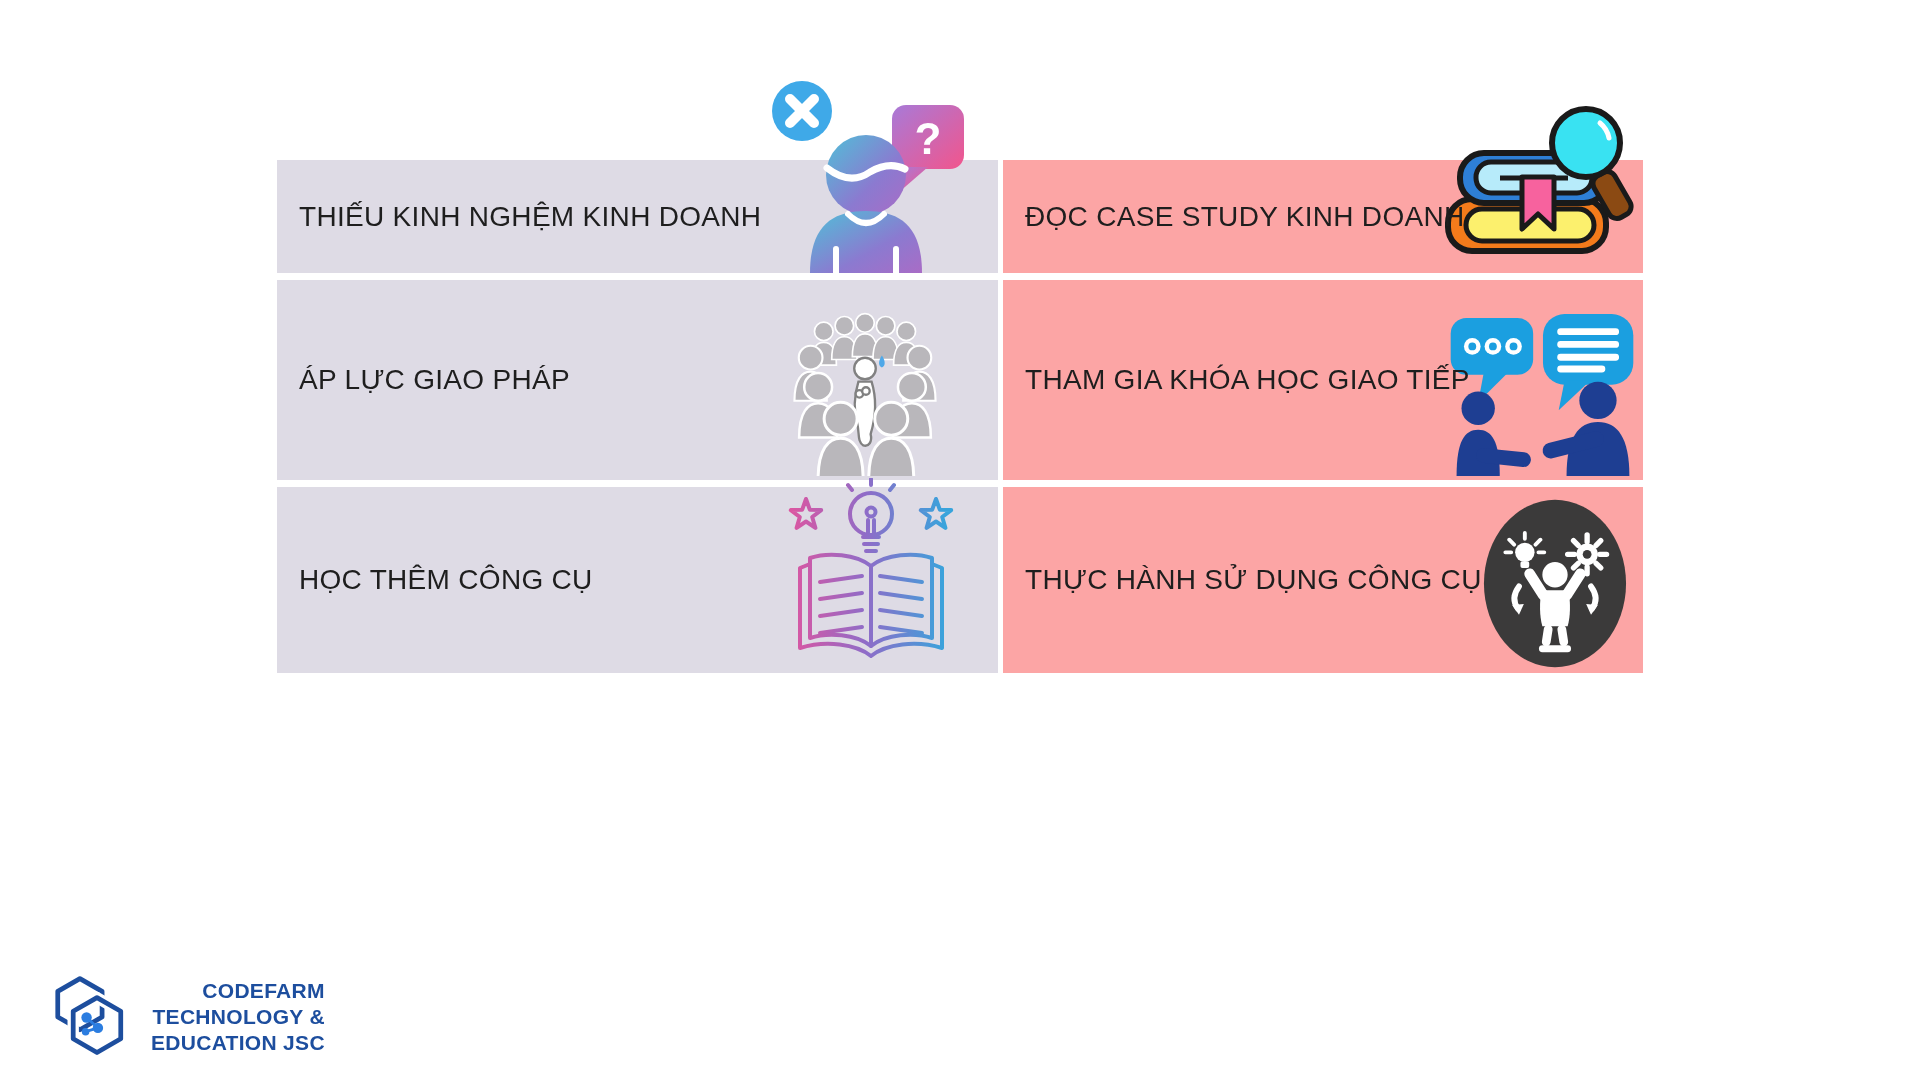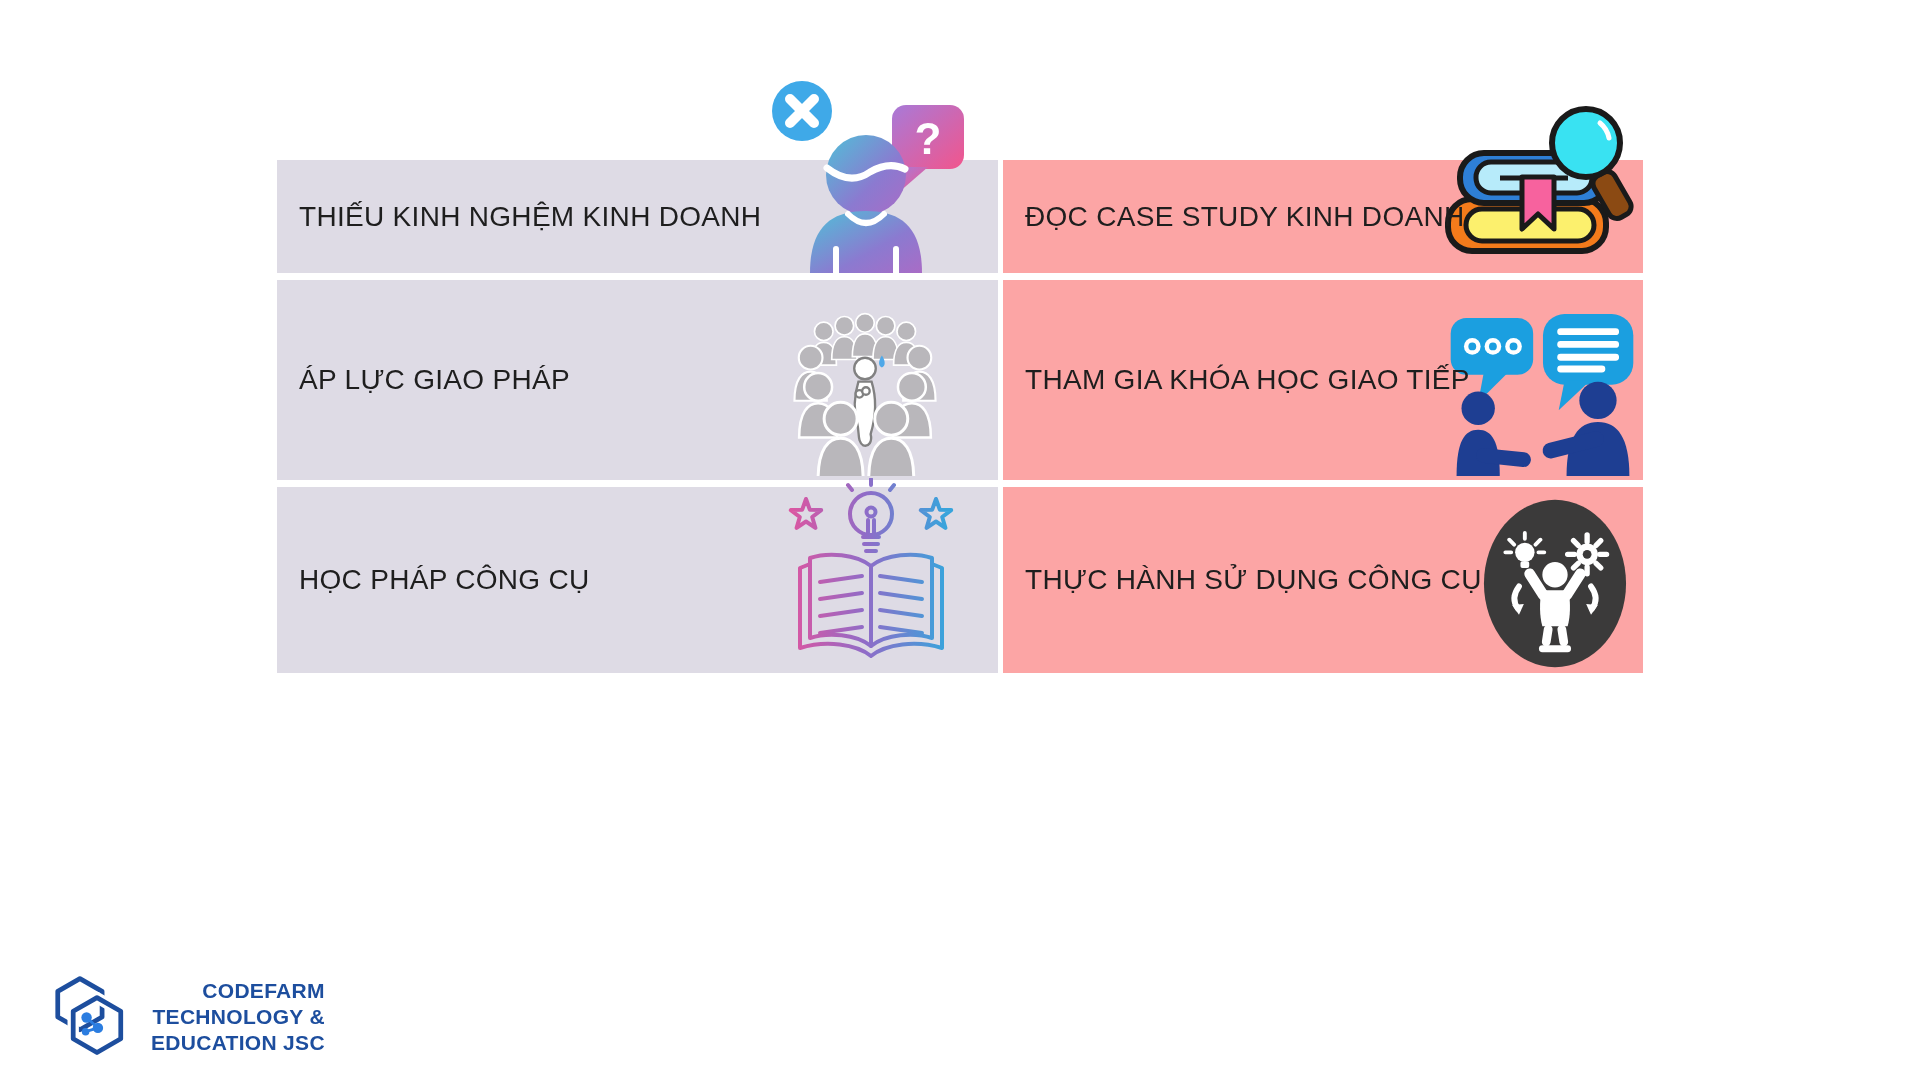--- a/index.html
+++ b/index.html
@@ -135,21 +135,21 @@
           <path d="M8 165 C8 130 16 118 30 118 C44 118 52 130 52 165 Z"></path>
           <rect x="28" y="136" width="56" height="15" rx="7.5" transform="rotate(6 30 143)"></rect>
           <circle cx="152" cy="88" r="19"></circle>
           <path d="M120 165 C120 126 132 110 152 110 C172 110 184 126 184 165 Z"></path>
           <rect x="94" y="118" width="64" height="16" rx="8" transform="rotate(-14 156 126)"></rect>
         </g>
       </svg>
     </div>
 
     <div class="cell challenge">
-      <span class="txt">HỌC PHÁP CÔNG CỤ</span>
+      <span class="txt">HỌC THÊM CÔNG CỤ</span>
       <svg class="icon ic-r3c" width="180" height="190" viewBox="0 0 180 190">
         <defs>
           <linearGradient id="g-line" gradientUnits="userSpaceOnUse" x1="10" y1="0" x2="170" y2="0">
             <stop offset="0" stop-color="#e0559f"></stop>
               <stop offset=".5" stop-color="#8f6cc8"></stop>
               <stop offset="1" stop-color="#38a4dc"></stop>
           </linearGradient>
         </defs>
         <g fill="none" stroke="url(#g-line)" stroke-width="4" stroke-linecap="round" stroke-linejoin="round">
           <path d="M30 21 L33.8 31.7 L45.2 32.1 L36.2 39 L39.4 49.9 L30 43.5 L20.6 49.9 L23.8 39 L14.8 32.1 L26.2 31.7 Z"></path>

